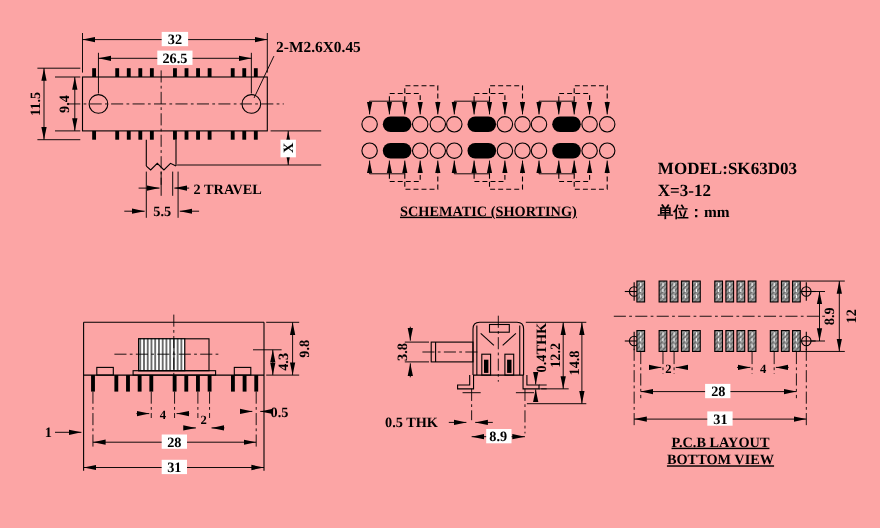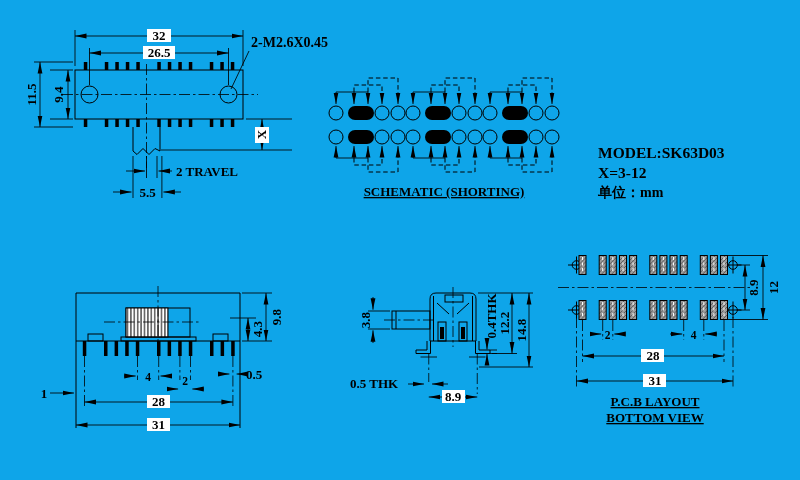--- a/index.html
+++ b/index.html
@@ -1,16 +1,16 @@
 <!DOCTYPE html>
 <html><head>
 <meta charset="utf-8">
 <style>
   html,body{margin:0;padding:0;background:#e8e8e8;}
-  .stage{width:800px;height:480px;background:#0ea5e9;position:relative;overflow:hidden;}
+  .stage{width:800px;height:480px;background:#fca5a5;position:relative;overflow:hidden;}
   svg{display:block;}
   .ln{stroke:#000;stroke-width:1;fill:none}
   .cl{stroke:#000;stroke-width:.8;fill:none;stroke-dasharray:11 3 2.5 3}
   .dsh{stroke:#000;stroke-width:1;fill:none;stroke-dasharray:4.5 2.8}
   .dim{stroke:#000;stroke-width:.85;fill:none}
   .blk{fill:#000;stroke:none}
   .wbg{fill:#fff;stroke:none}
   text{font-family:"Liberation Serif","DejaVu Serif",serif;font-weight:bold;fill:#000}
   .t12{font-size:11.5px}
   .t13{font-size:13px}

